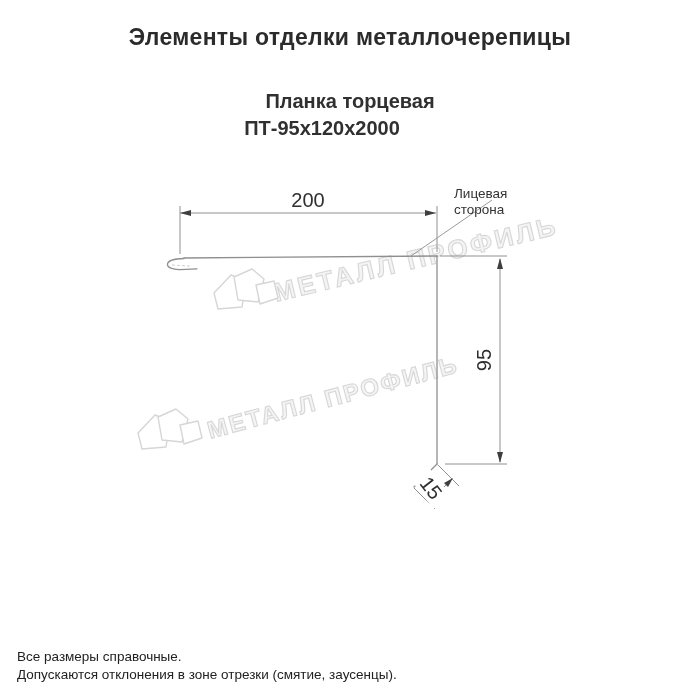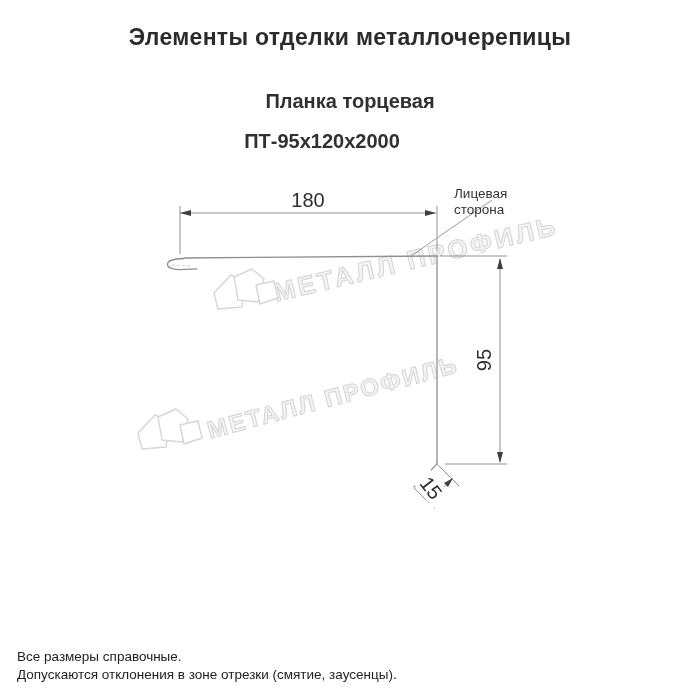--- a/index.html
+++ b/index.html
@@ -11,21 +11,21 @@
   .page-title{
     left:0;top:24px;width:700px;text-align:center;
     font-size:23px;font-weight:700;color:#2b2b2b;letter-spacing:.3px;
   }
   .product-name{
     left:0;top:90px;width:700px;text-align:center;
     font-size:20px;font-weight:700;color:#303030;
   }
   .product-code{
     left:0;top:117px;width:644px;text-align:center;
-    font-size:20px;font-weight:700;color:#303030;margin-top:13px;
+    font-size:20px;font-weight:700;color:#303030;
   }
   svg.drawing{position:absolute;left:0;top:0;width:700px;height:700px;}
   .dim-label{
     position:absolute;font-size:20px;color:#2f2f2f;text-align:center;
     line-height:20px;white-space:nowrap;
   }
   .dim-width{left:278px;top:190px;width:60px;}
   .dim-height{left:464px;top:350px;width:40px;transform:rotate(-90deg);}
   .dim-hem{
     left:413px;top:477px;width:36px;height:22px;line-height:22px;
@@ -109,21 +109,21 @@
       <path d="M452,479 L429,502"></path>
     </g>
     <g fill="#3f3f3f" stroke="none">
       <polygon points="453,478 448,487 444,483"></polygon>
       <polygon points="428,503 437,498 433,494"></polygon>
     </g>
 
     <path d="M411,256 L492,200" stroke="#9a9a9a" stroke-width="1" fill="none"></path>
   </svg>
 
-  <div class="dim-label dim-width">180</div>
+  <div class="dim-label dim-width">200</div>
   <div class="dim-label dim-height">95</div>
   <div class="dim-label dim-hem">15</div>
 
   <div class="face-label">Лицевая сторона</div>
 
   <div class="footnote">
     <div>Все размеры справочные.</div>
     <div>Допускаются отклонения в зоне отрезки (смятие, заусенцы).</div>
   </div>
 

